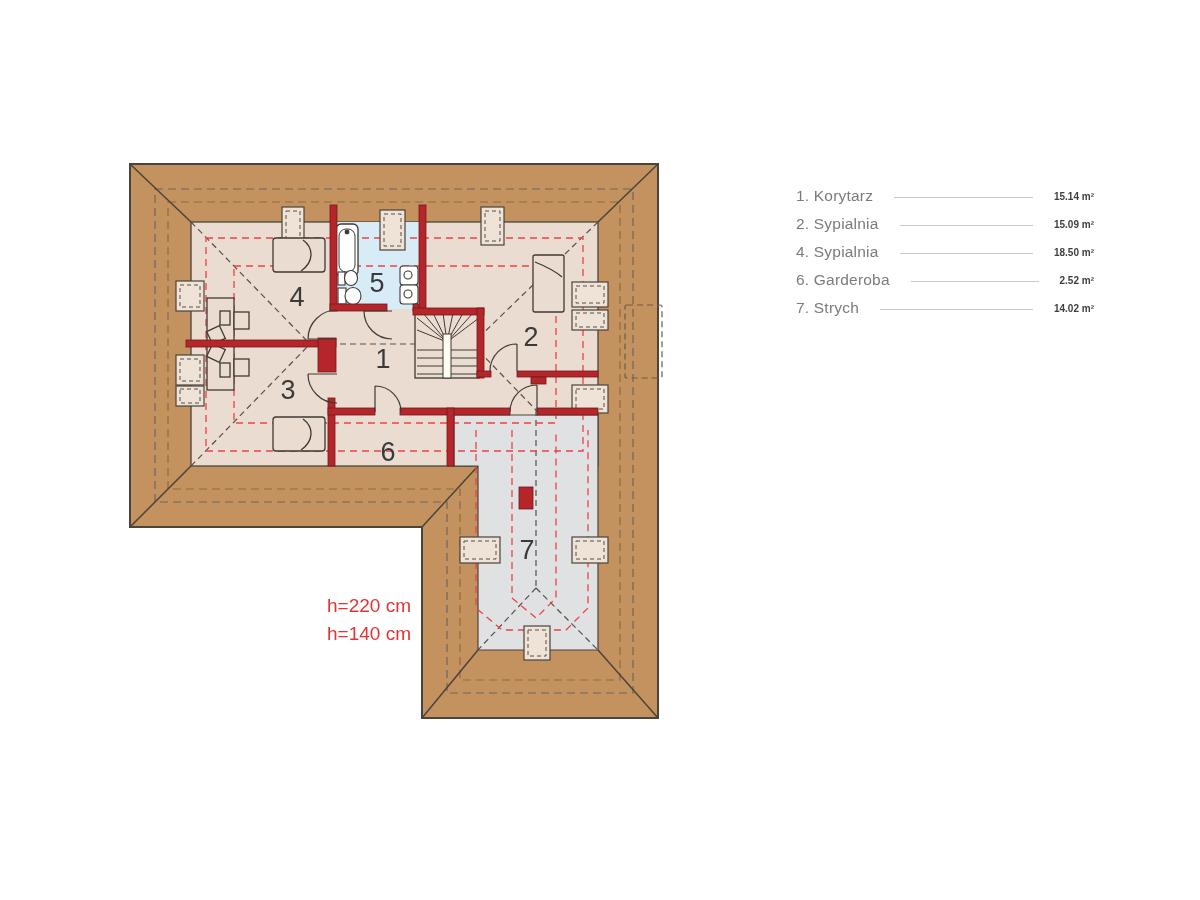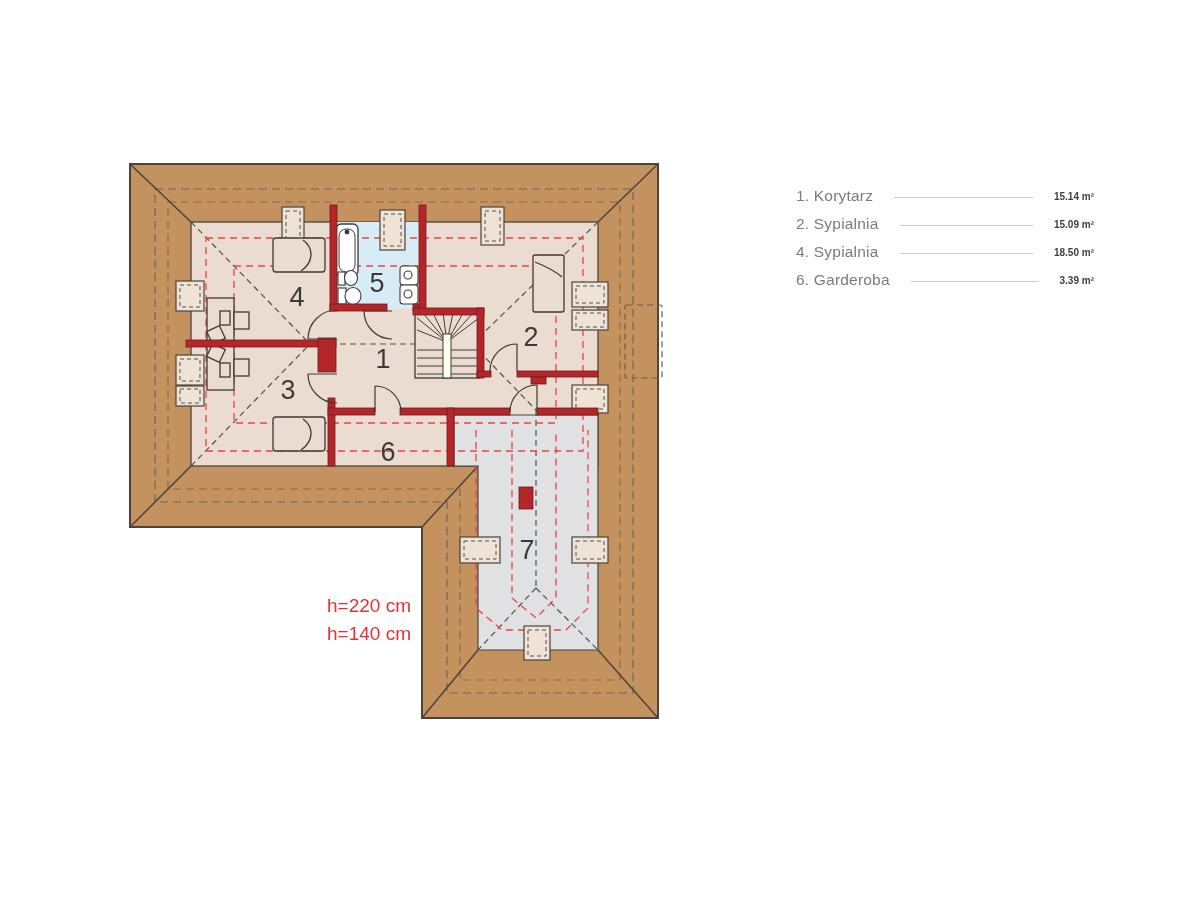--- a/index.html
+++ b/index.html
@@ -225,17 +225,22 @@
       <span class="legend-area">15.09 m²</span>
     </div>
     <div class="legend-row">
       <span class="legend-label">4. Sypialnia</span>
       <span class="legend-line"></span>
       <span class="legend-area">18.50 m²</span>
     </div>
     <div class="legend-row">
       <span class="legend-label">6. Garderoba</span>
       <span class="legend-line"></span>
-      <span class="legend-area">3.39 m²</span>
+      <span class="legend-area">2.52 m²</span>
+    </div>
+    <div class="legend-row">
+      <span class="legend-label">7. Strych</span>
+      <span class="legend-line"></span>
+      <span class="legend-area">14.02 m²</span>
     </div>
   </div>
 
 </div>
 
 </body></html>

